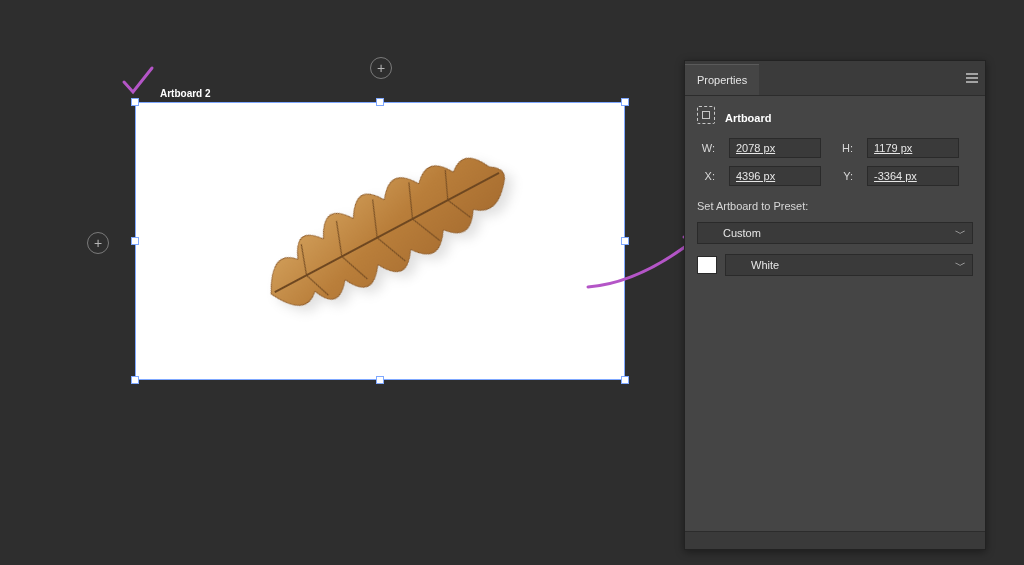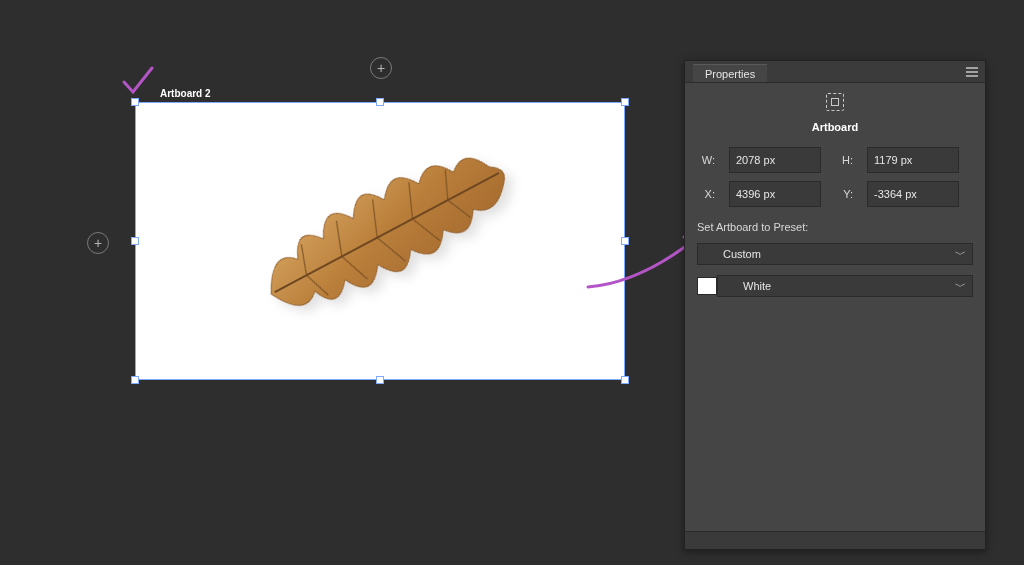--- a/index.html
+++ b/index.html
@@ -91,24 +91,23 @@
     position: absolute;
     right: 4px; top: 3px;
     display: flex; gap: 6px;
     color: #c8c8c8;
     font-size: 10px;
   }
   .panel-tabs {
     background: #3b3b3b;
     display: flex;
     align-items: stretch;
-    height: 22px;
+    height: 35px;
     border-bottom: 1px solid #2c2c2c;
     position: relative;
-    padding-left: 8px;
   }
   .panel-tab {
     padding: 0 12px;
     display: flex; align-items: center;
     color: #e6e6e6;
     font-size: 11px;
     background: #454545;
     border-top: 1px solid #5a5a5a;
     margin-top: 3px;
   }
@@ -116,21 +115,21 @@
     position: absolute; right: 6px; top: 0; bottom: 0;
     display: flex; align-items: center;
     color: #c7c7c7;
   }
   .panel-burger svg { width: 14px; height: 12px; }
   .panel-body {
     padding: 10px 12px 12px 12px;
     flex: 1 1 auto;
     display: flex; flex-direction: column; gap: 10px;
   }
-  .row { display: flex; align-items: center; gap: 10px; flex-direction: column; }
+  .row { display: flex; align-items: flex-end; gap: 10px; }
   .object-row { margin-bottom: 4px; }
   .artboard-icon {
     width: 18px; height: 18px;
     border: 1px dashed #c8c8c8;
     border-radius: 2px;
     position: relative;
   }
   .artboard-icon::after {
     content: "";
     position: absolute; inset: 4px;
@@ -143,40 +142,41 @@
     grid-template-columns: 18px 92px 18px 92px;
     row-gap: 8px; column-gap: 14px;
     align-items: center;
   }
   .dim-label { color: #d8d8d8; text-align: right; }
   .input {
     background: #3a3a3a;
     border: 1px solid #2a2a2a;
     color: #e6e6e6;
     height: 20px;
-    padding: 12px 6px;
+    padding: 0 6px;
     font-size: 11px;
     width: 100%;
+    text-decoration: underline;
   }
   .section-label { color: #d8d8d8; margin-top: 4px; }
   .select {
     background: #3a3a3a;
     border: 1px solid #2a2a2a;
     color: #e6e6e6;
     height: 22px;
     padding: 0 24px 0 25px;
     position: relative;
     display: flex; align-items: center;
     width: 100%;
   }
   .select .chev {
     position: absolute; right: 6px; top: 50%; transform: translateY(-50%);
     color: #c8c8c8;
   }
-  .bg-row { display: flex; align-items: center; gap: 0; }
+  .bg-row { display: flex; align-items: center; gap: 8px; }
   .swatch {
     width: 20px; height: 18px;
     background: #fff;
     border: 1px solid #2a2a2a;
   }
   .panel-footer {
     height: 18px;
     background: #3a3a3a;
     border-top: 1px solid #2c2c2c;
   }

